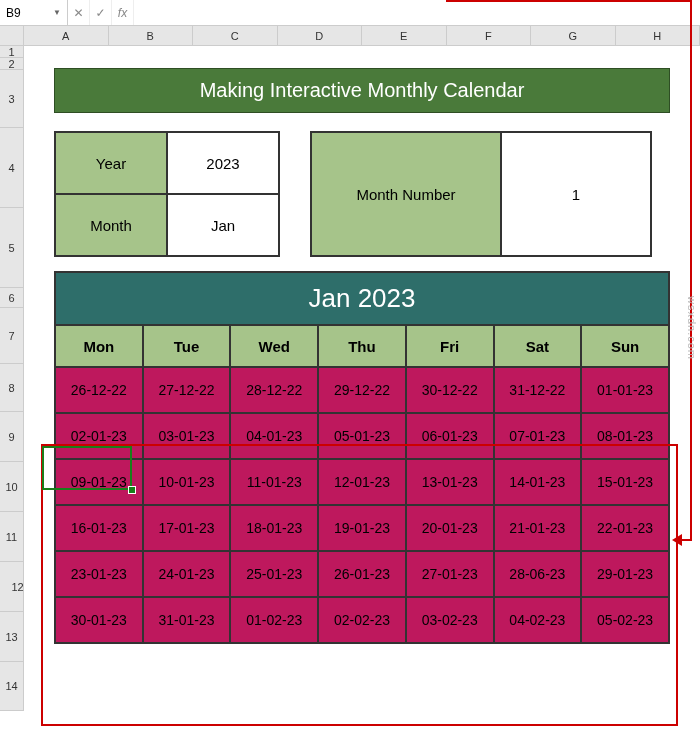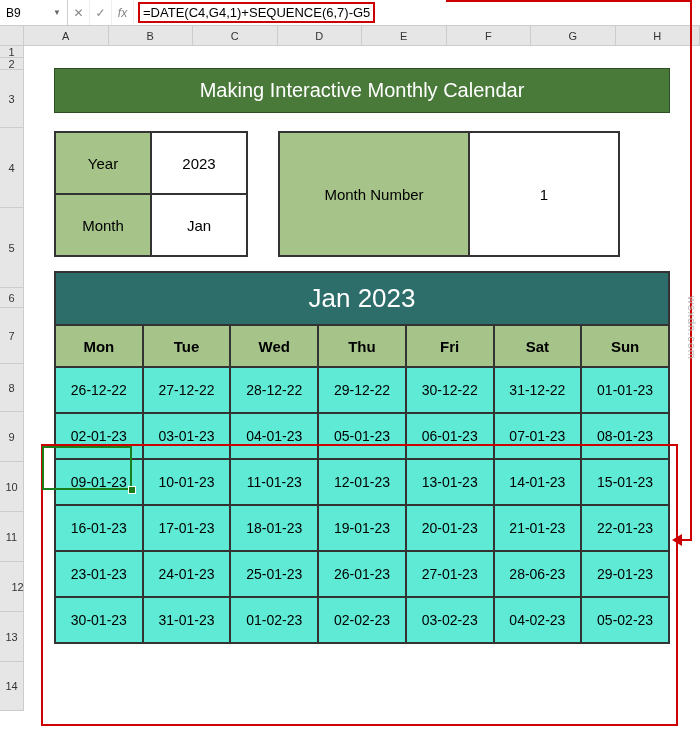--- a/index.html
+++ b/index.html
@@ -84,21 +84,21 @@
   }
   .param-table {
     border-collapse:collapse;
   }
   .param-table td{
     border:2px solid #333;
     font-size:15px;
     text-align:center;
     vertical-align:middle;
   }
-  .pt-left td{ width:96px; height:62px;}
+  .pt-left td{ width:112px; height:62px;}
   .pt-right td.lbl{ width:190px; height:62px;}
   .pt-right td.val{ width:150px; height:62px;}
   .hdr-cell{ background:#a6c48a; font-weight:500;}
   .val-cell{ background:#fff;}
   .calendar{
     margin:0 18px 0 18px;
   }
   .cal-title{
     background:#2e6e6a;
     color:#fff;
@@ -117,21 +117,21 @@
     border:2px solid #333;
     font-size:15px;
     font-weight:600;
     height:42px;
   }
   .cal-table td{
     border:2px solid #333;
     font-size:14px;
     text-align:center;
     height:46px;
-    background:#5eead4;
+    background:#be185d;
   }
   .selection-border{
     position:absolute;
     border:2px solid #c00;
     pointer-events:none;
   }
   .active-cell{
     position:absolute;
     border:2px solid #1a7f1a;
     pointer-events:none;
@@ -170,25 +170,20 @@
 
 <div class="formula-bar">
   <div class="name-box">
     <span>B9</span>
     <span class="dd">▼</span>
   </div>
   <div class="fx-icons">
     <span>✕</span>
     <span>✓</span>
     <span class="fx-label">fx</span>
-  </div>
-  <div class="formula-text">
-    <span class="formula-highlight">
-      <span>=DATE(C4,G4,1)+SEQUENCE(6,7)-G5</span>
-    </span>
   </div>
 </div>
 
 <div class="col-headers">
   <div class="corner"></div>
   <div id="colh-container" style="display:flex;flex:1;">
       <div class="colh">A</div>
       <div class="colh">B</div>
       <div class="colh">C</div>
       <div class="colh">D</div>

